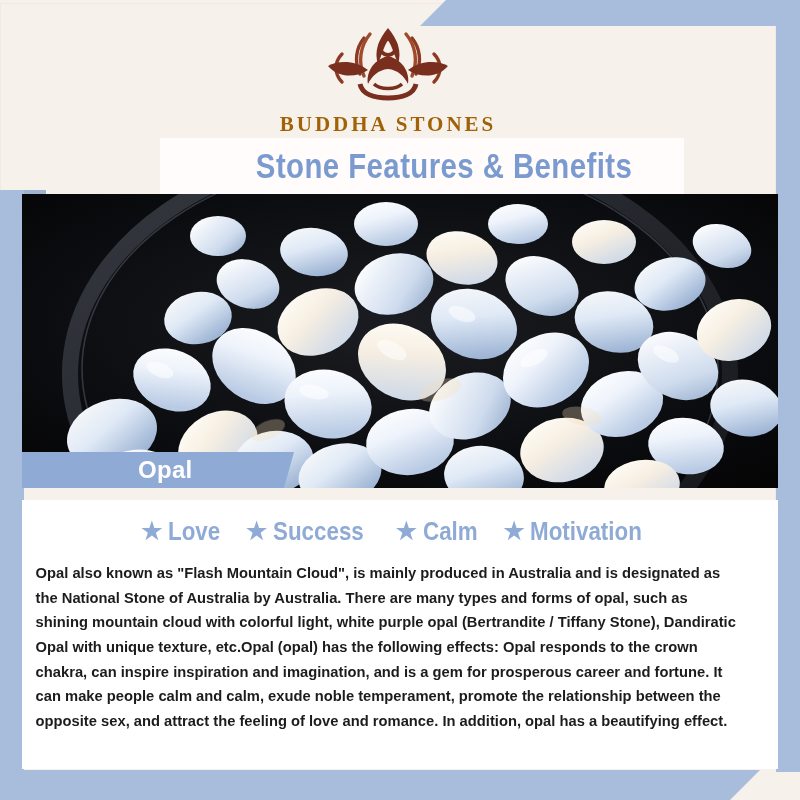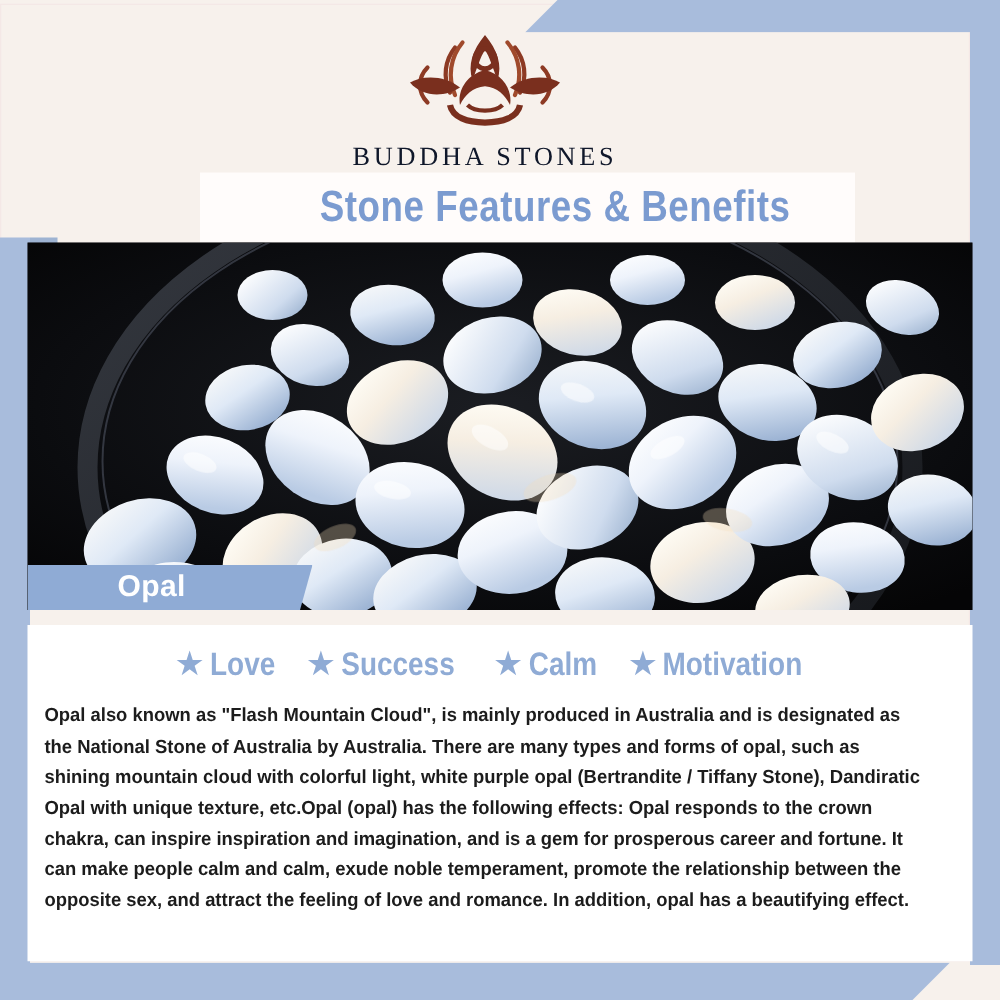--- a/index.html
+++ b/index.html
@@ -65,22 +65,22 @@
     left: 0; top: 14px;
     width: 776px;
     text-align: center;
   }
   .logo-mark { width: 180px; height: 92px; display: inline-block; }
   .logo-word {
     margin-top: 2px;
     font-family: "Liberation Serif", serif;
     font-size: 21px;
     letter-spacing: 3px;
-    color: #0f172a;
-    font-weight: 400;
+    color: #a16207;
+    font-weight: 700;
   }
 
   
   .title-banner {
     position: absolute;
     left: 160px; top: 138px;
     width: 480px; height: 56px;
     background: rgba(255,253,252,.92);
     display: flex;
     align-items: center;
@@ -109,20 +109,21 @@
 
   
   .stone-banner {
     position: absolute;
     left: 22px; top: 452px;
     width: 228px; height: 36px;
     background: #8fabd5;
     clip-path: polygon(0 0, 100% 0, calc(100% - 10px) 100%, 0 100%);
     display: flex;
     align-items: center;
+    padding-left: 44px;
   }
   .stone-banner-label {
     color: #ffffff;
     font-size: 24px;
     font-weight: bold;
     padding-left: 72px;
     letter-spacing: .3px;
   }
 
   

